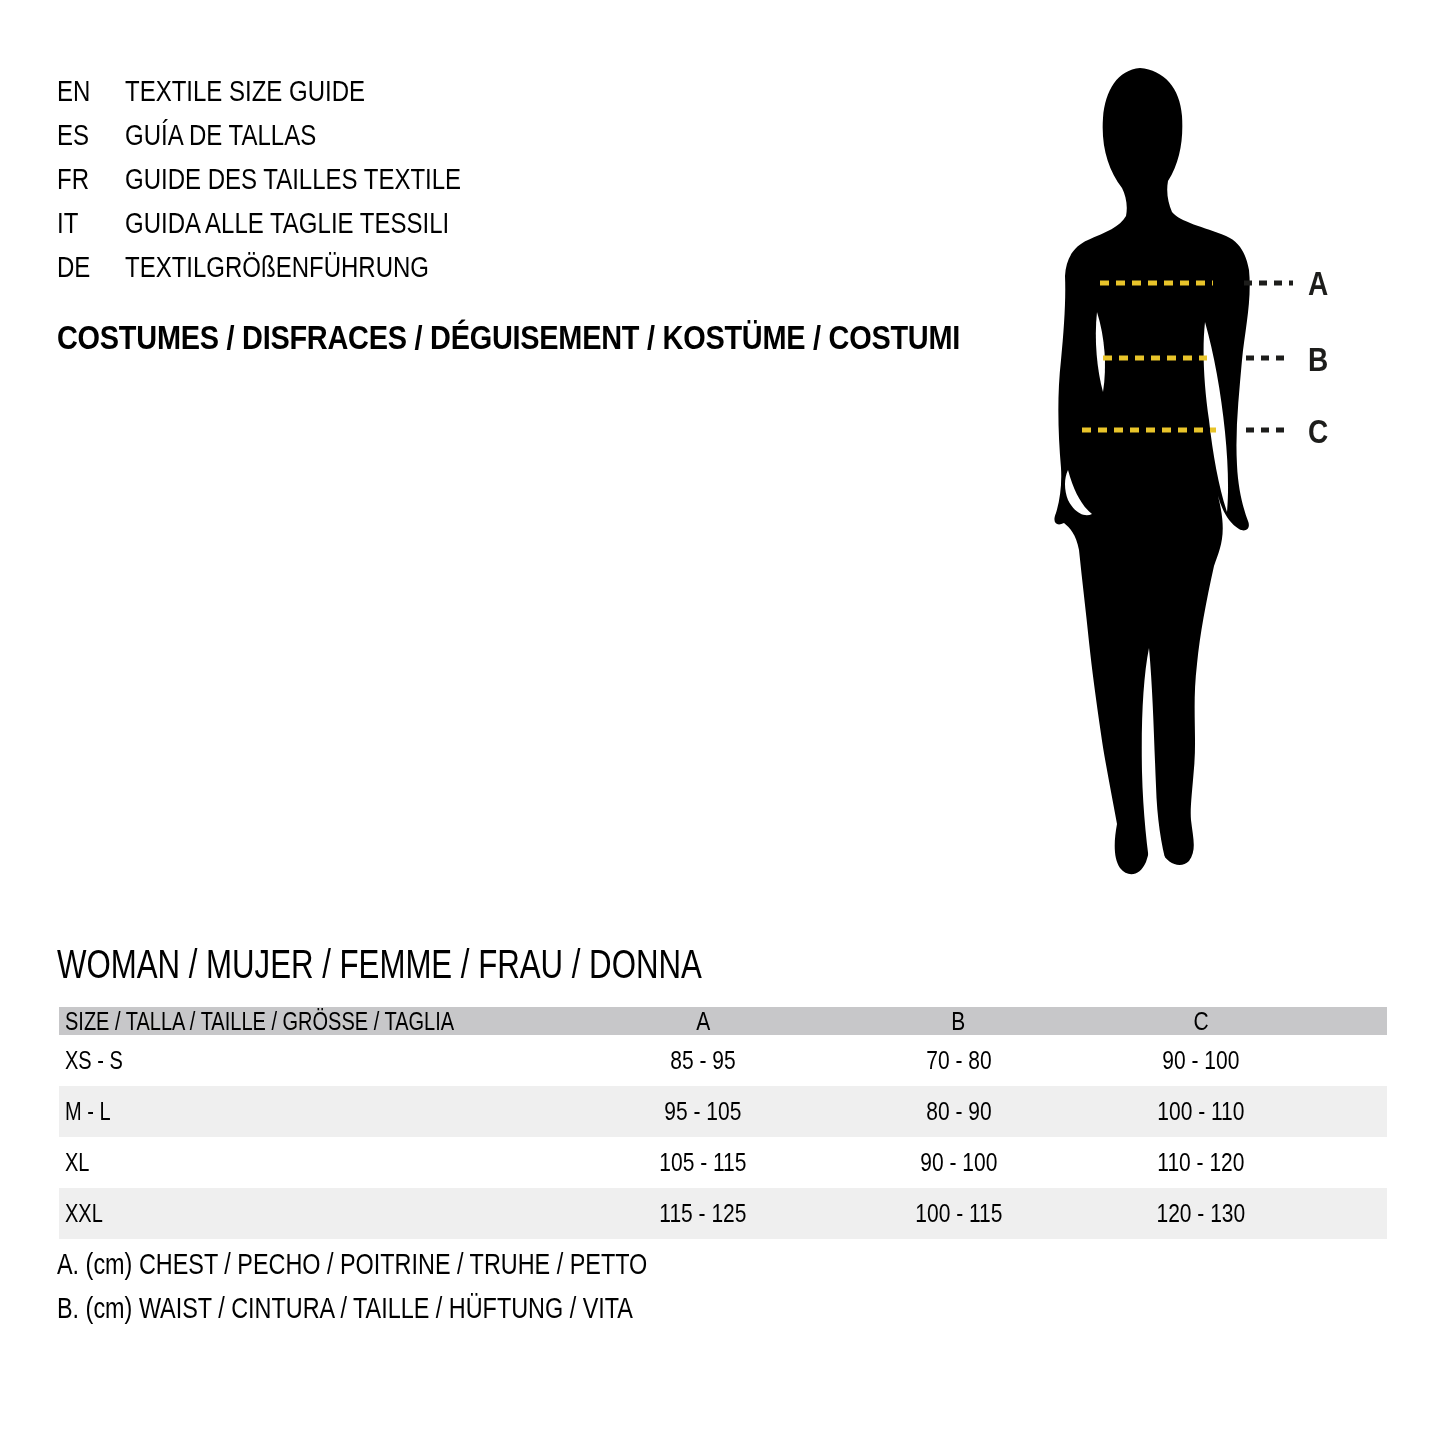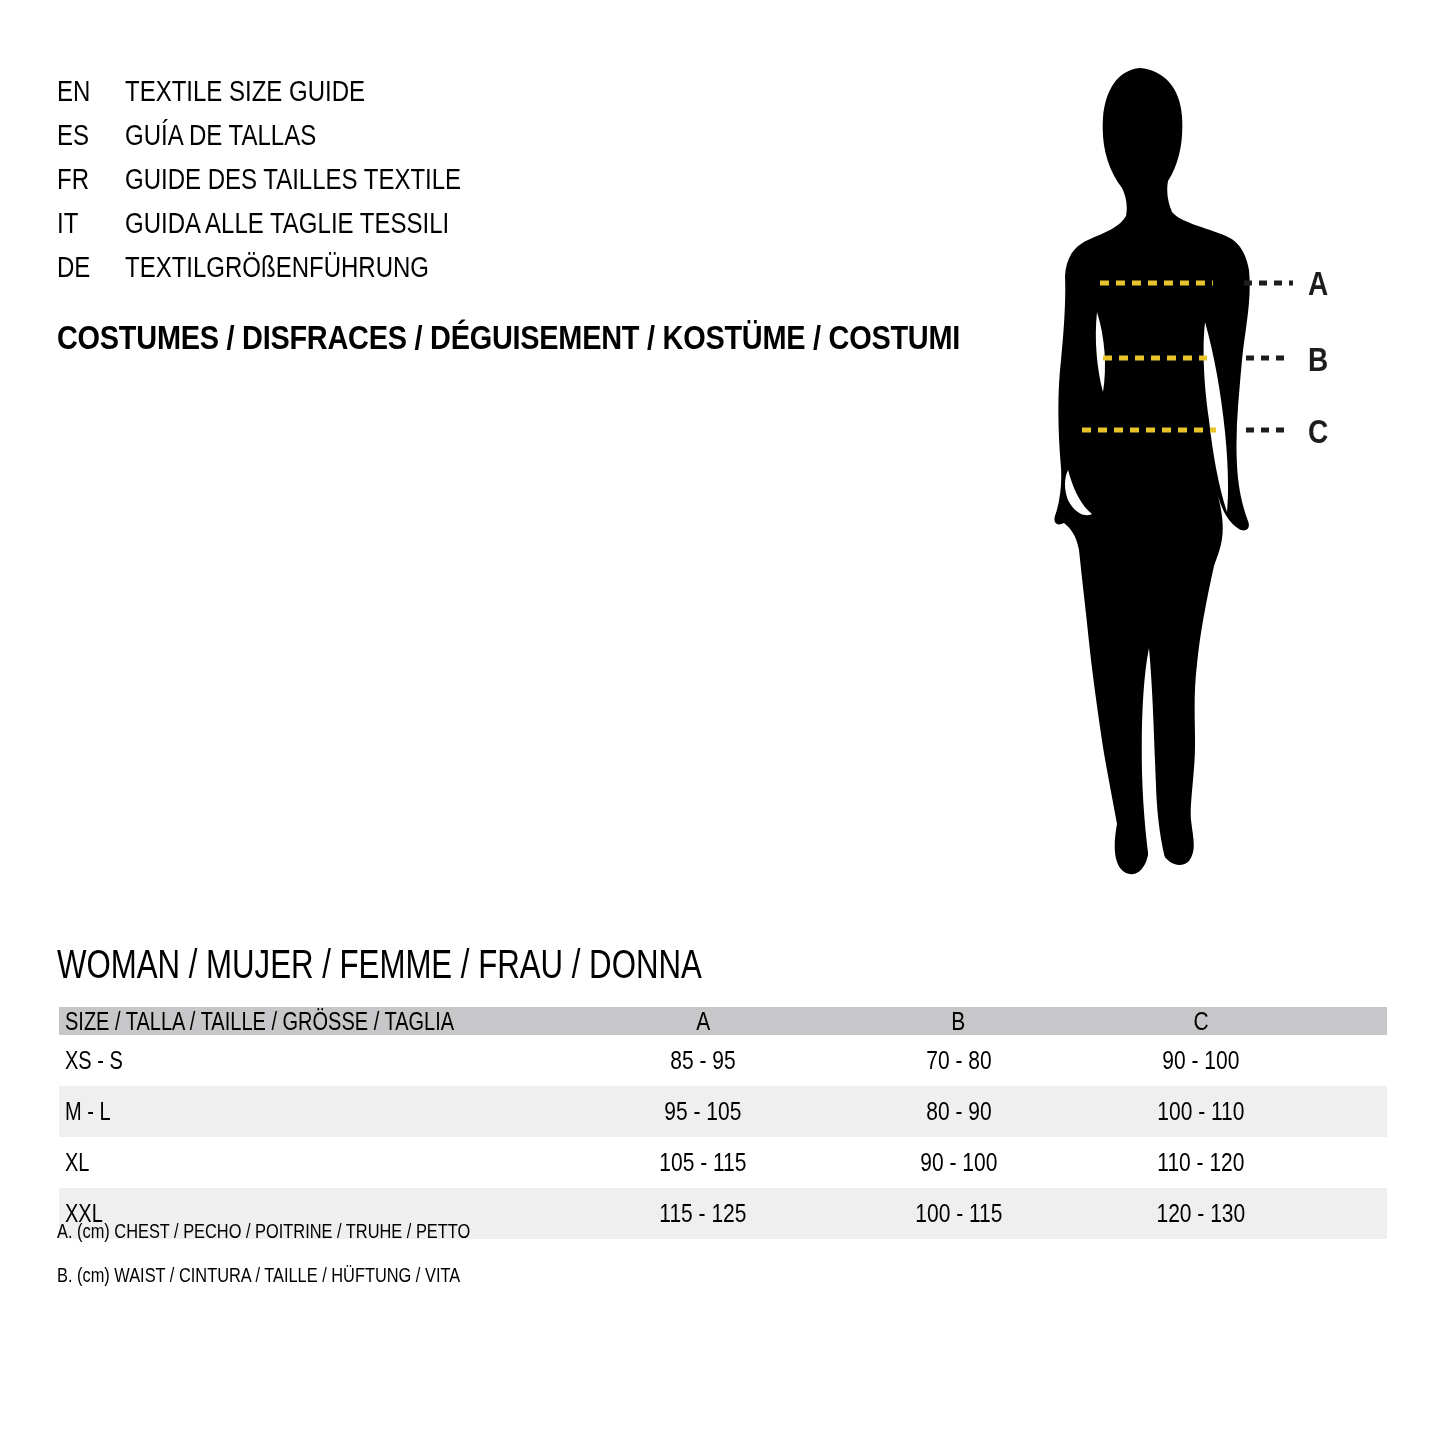--- a/index.html
+++ b/index.html
@@ -37,21 +37,21 @@
   .t-head{height:28px;background:#c7c7c9;}
   .t-body{height:51px;}
   .t-body.striped{background:#efefef;}
   .c-size{flex:0 0 38.5%;padding-left:6px;box-sizing:border-box;text-align:left;}
   .c-a{flex:0 0 20%;text-align:center;}
   .c-b{flex:0 0 18.5%;text-align:center;}
   .c-c{flex:0 0 18%;text-align:center;}
   .c-fill{flex:1 1 auto;}
 
   
-  .legend{position:absolute;left:57px;top:1209px;font-size:21px;line-height:44px;}
+  .legend{position:absolute;left:57px;top:1242px;font-size:30px;line-height:44px;}
   .legend .cx{transform:scaleX(0.78);}
 </style>
 </head>
 <body>
 
 <div class="page">
 
   <div class="lang-list">
     <div class="lang-row">
       <span class="lang-code"><span class="cx">EN</span></span>

